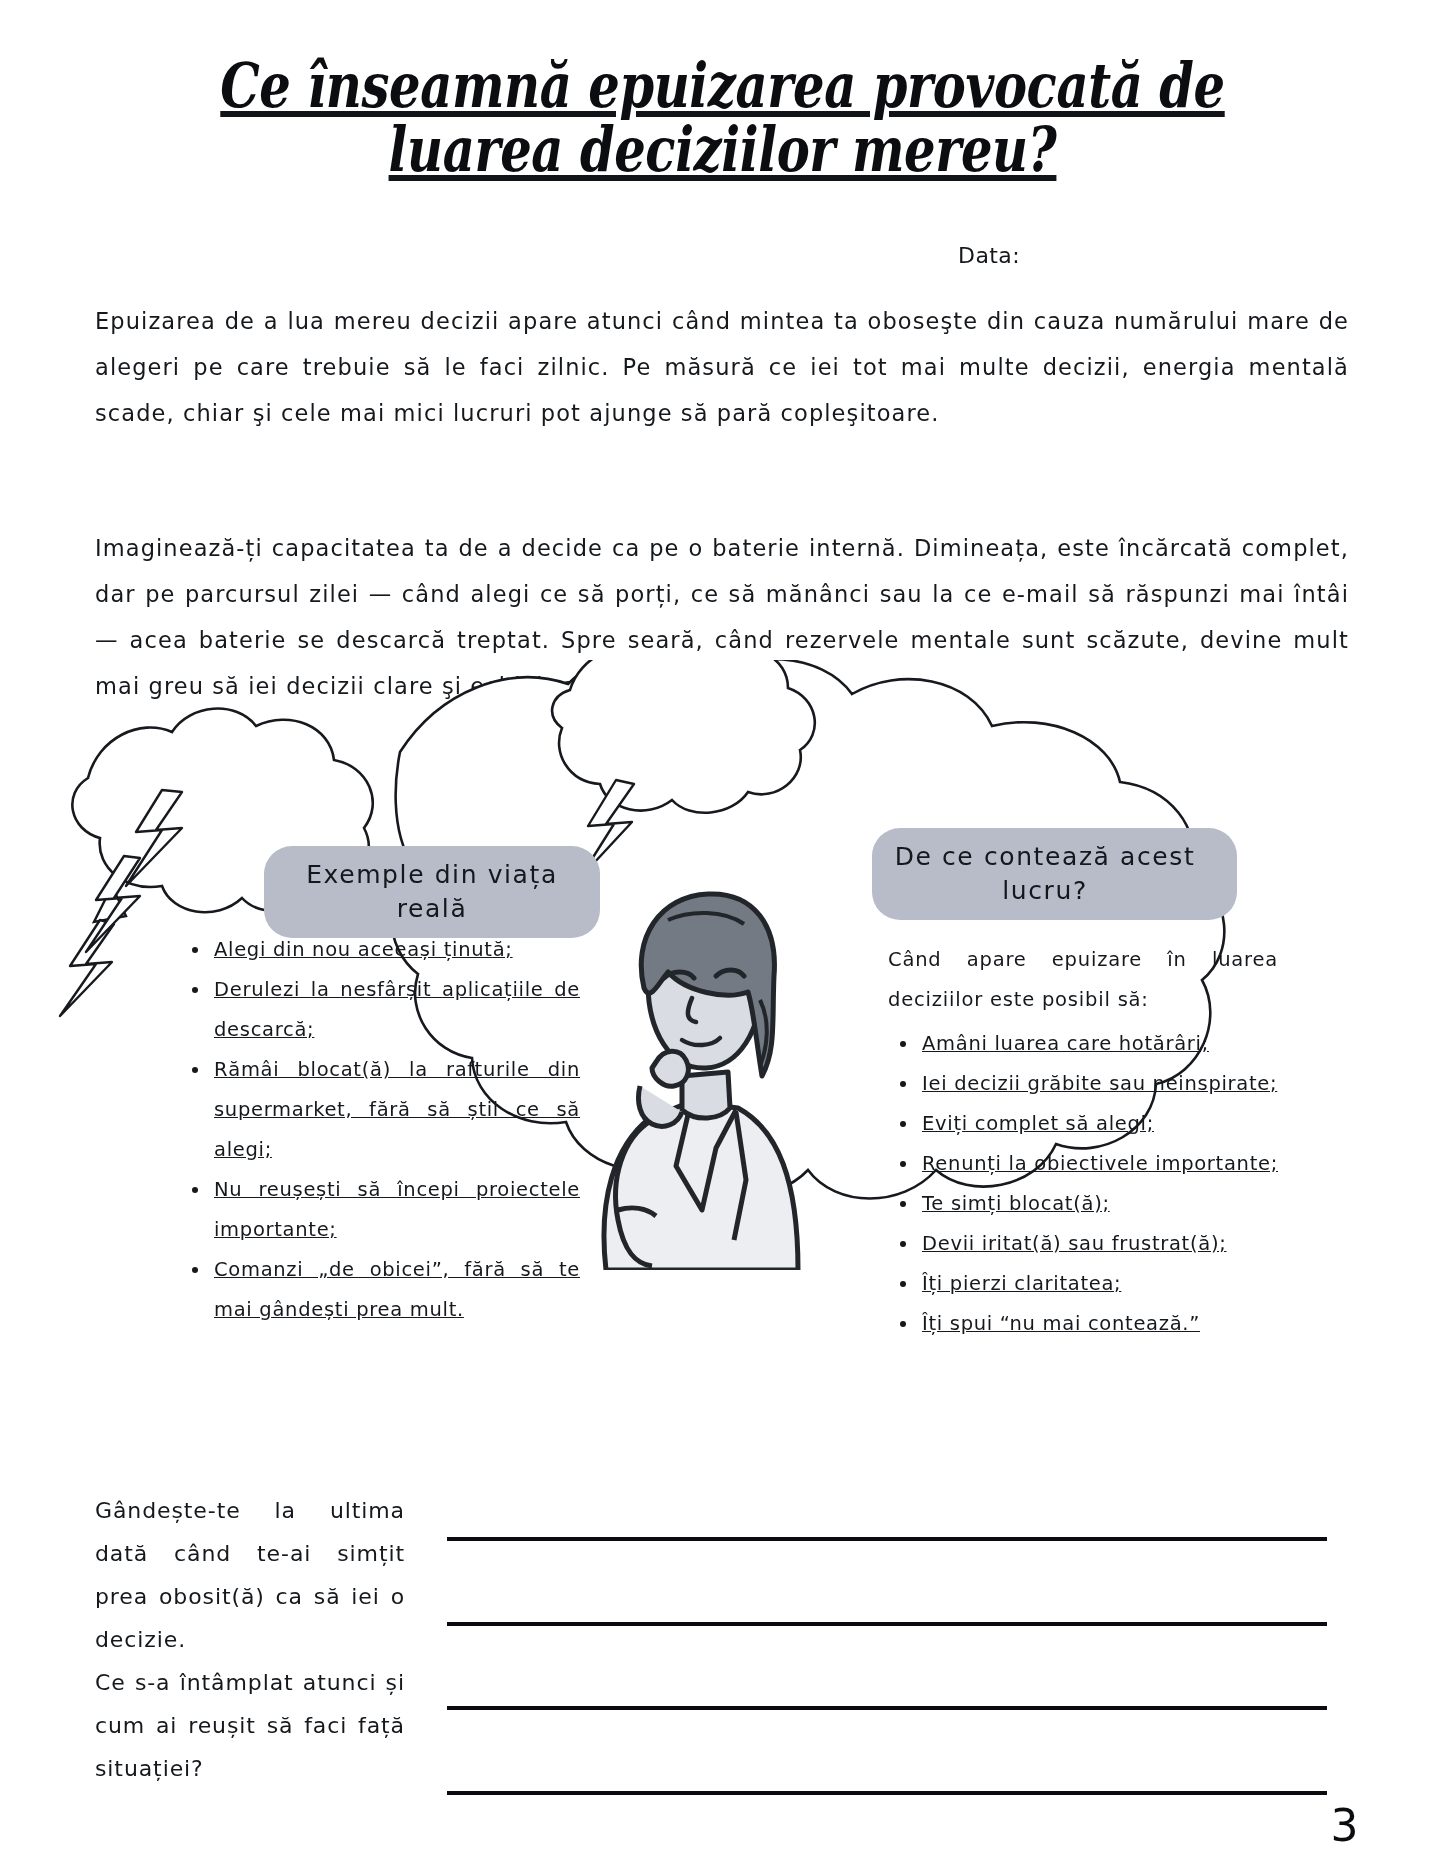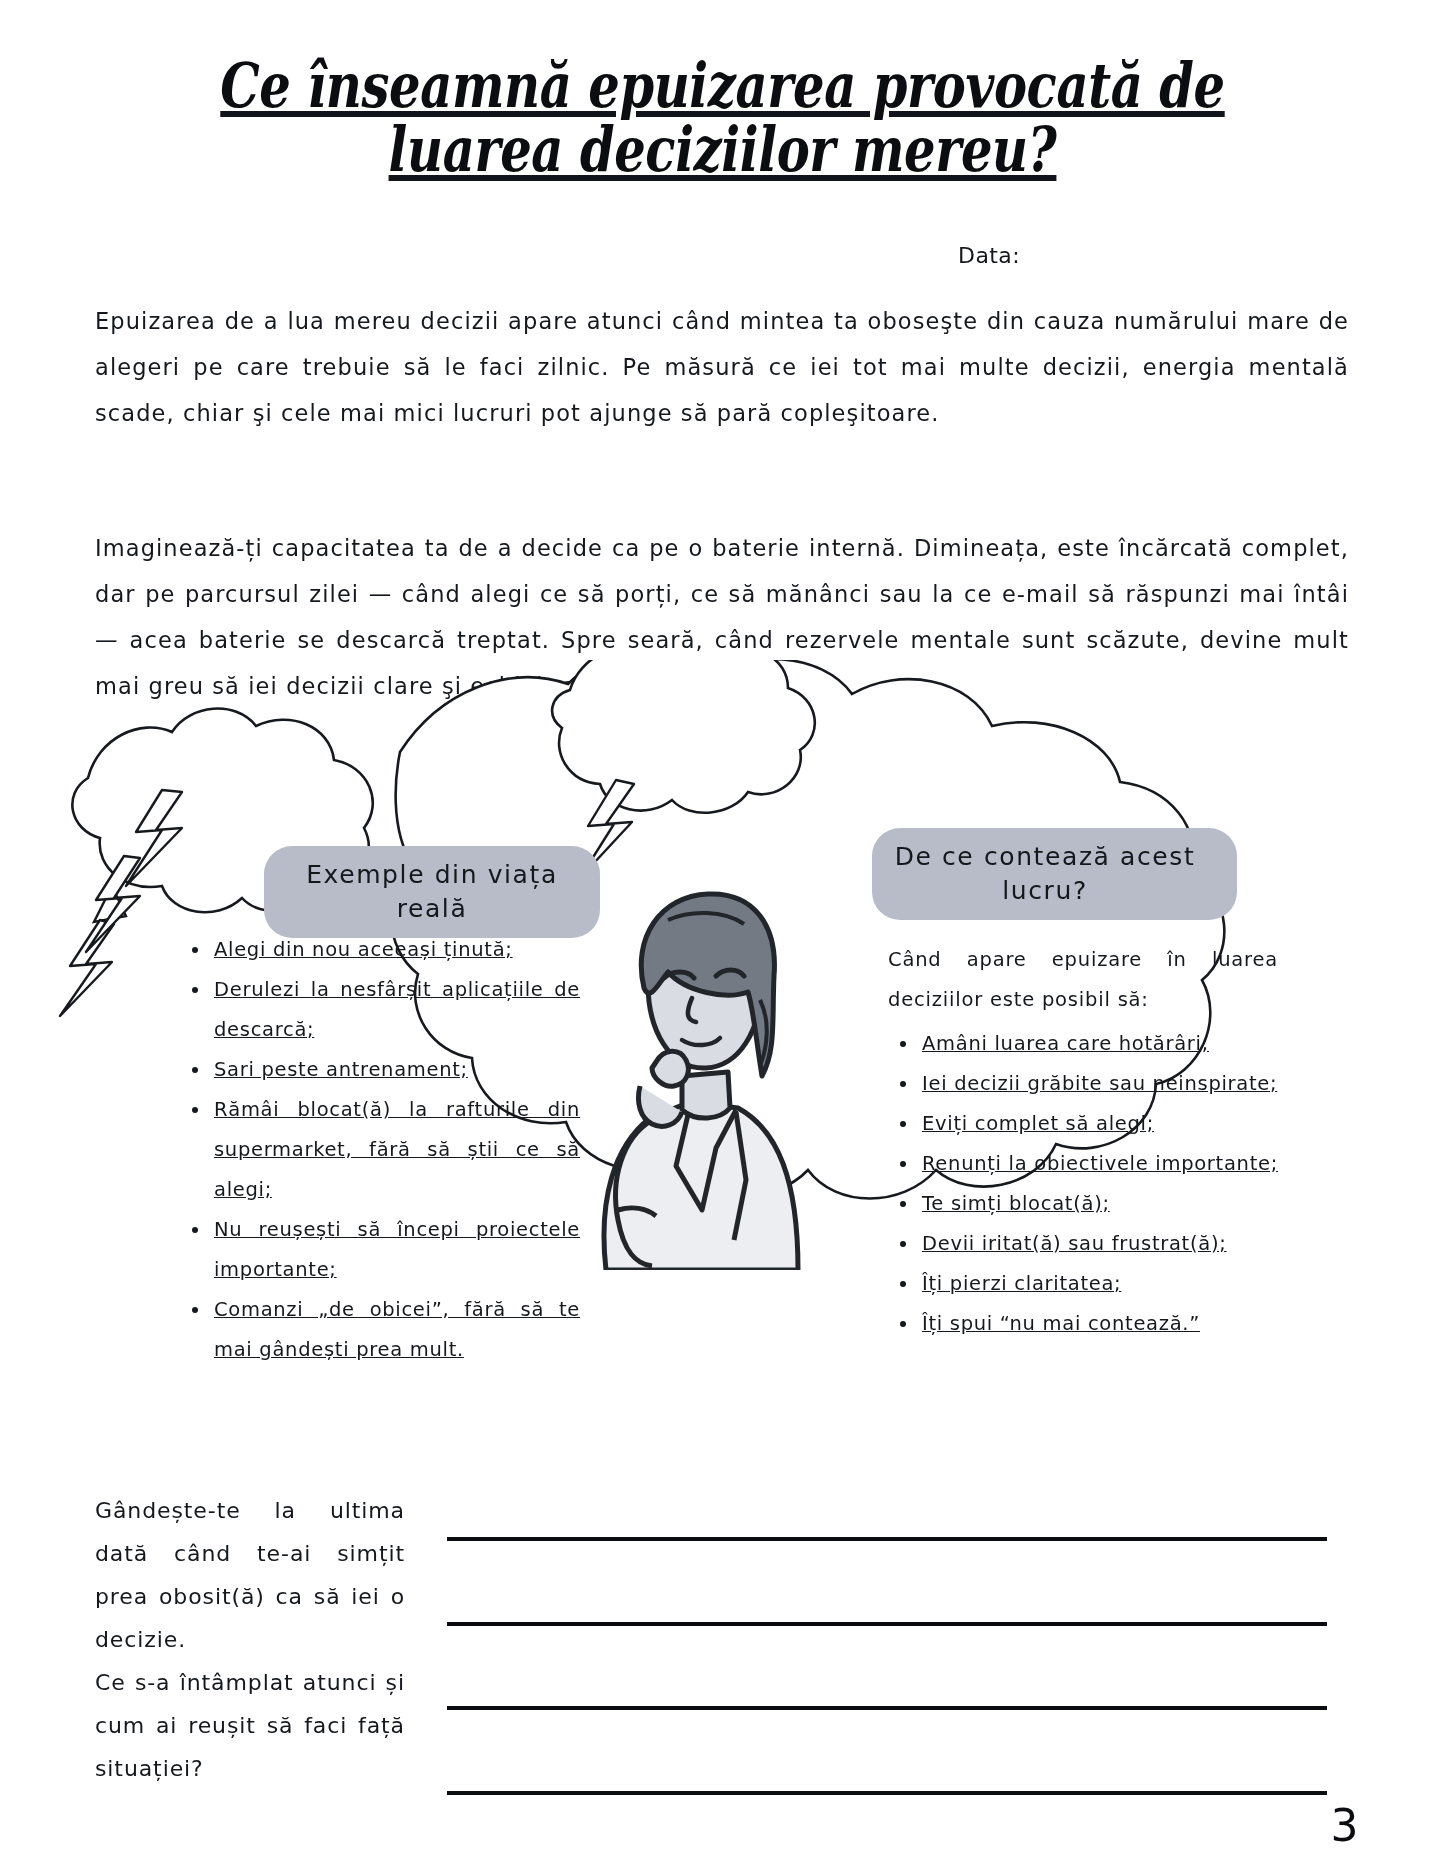--- a/index.html
+++ b/index.html
@@ -244,21 +244,20 @@
 </div>
 
 <div class="section-pill" id="pill-left">Exemple din viața reală</div>
 
 <div class="section-pill" id="pill-right">De ce contează acest lucru?</div>
 
 <div id="col-left">
   <ul class="bullets">
     <li>Alegi din nou aceeași ținută;</li>
     <li>Derulezi la nesfârșit aplicațiile de descarcă;</li>
-    <li>Sari peste antrenament;</li>
     <li>Rămâi blocat(ă) la rafturile din supermarket, fără să știi ce să alegi;</li>
     <li>Nu reușești să începi proiectele importante;</li>
     <li>Comanzi „de obicei”, fără să te mai gândești prea mult.</li>
   </ul>
 </div>
 
 <div id="col-right">
   <p class="col-intro">Când apare epuizare în luarea deciziilor este posibil să:</p>
   <ul class="bullets">
     <li>Amâni luarea care hotărâri;</li>

